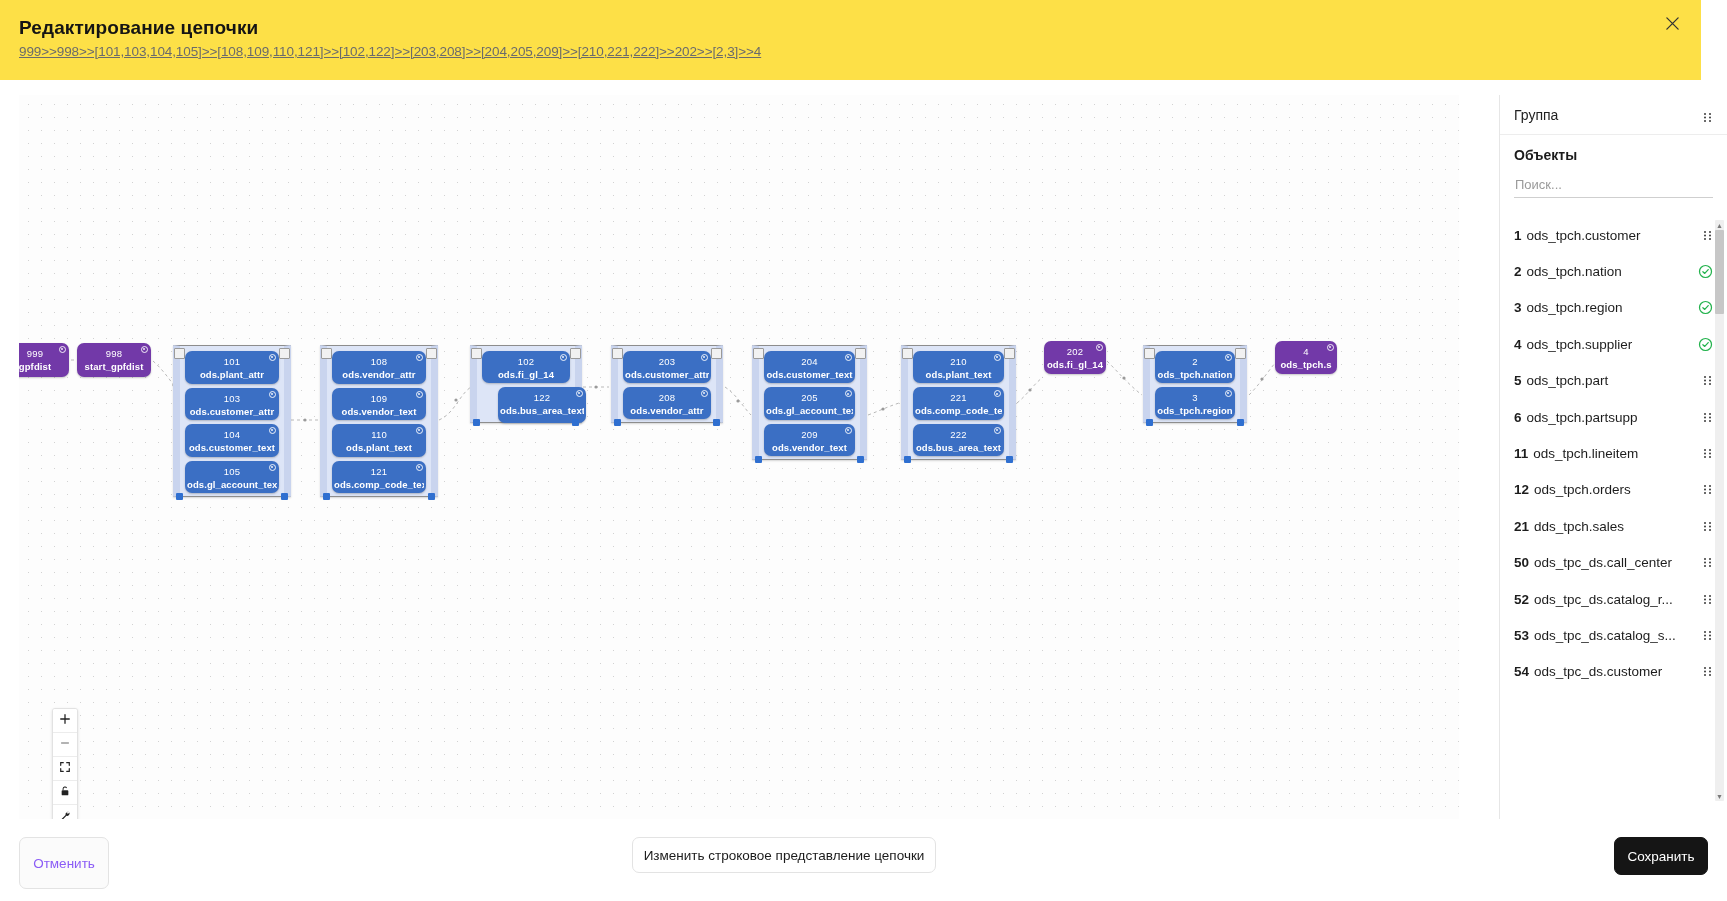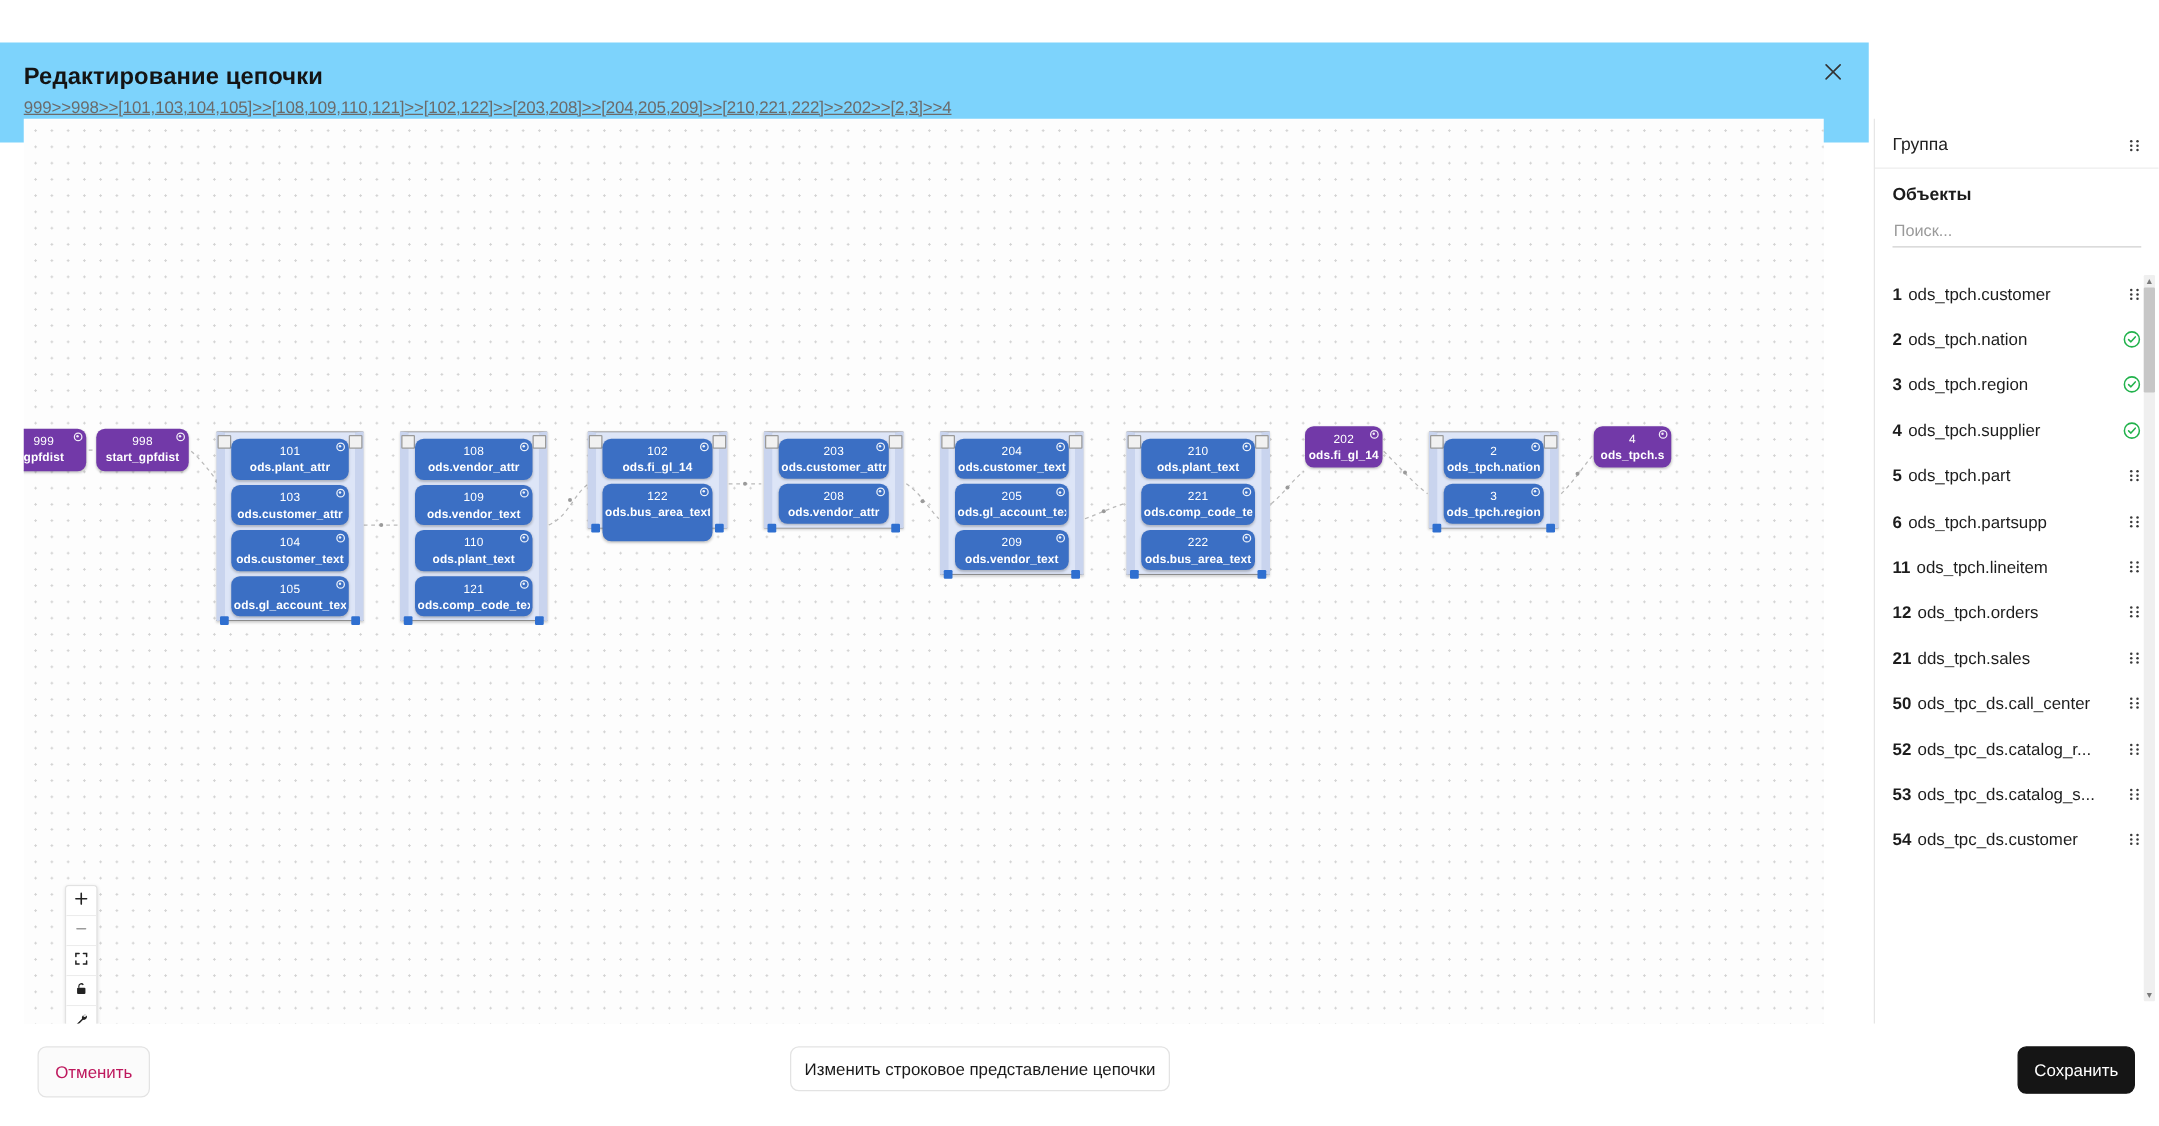--- a/index.html
+++ b/index.html
@@ -8,21 +8,21 @@
     margin: 0; padding: 0;
     width: 1727px; height: 901px;
     overflow: hidden;
     background: #ffffff;
     font-family: "Liberation Sans", "DejaVu Sans", sans-serif;
     color: #1a1a1a;
   }
   #app { position: relative; width: 1727px; height: 901px; }
 
   
-  .header { position: absolute; left: 0; top: 0; width: 1495px; height: 80px; background:#7dd3fc;margin-top:34px; }
+  .header { position: absolute; left: 0; top: 0; width: 1701px; height: 80px; background:#fde047; }
   .title {
     position: absolute; left: 19px; top: 17px;
     font-size: 19px; font-weight: 700; letter-spacing: .1px; color:#141414;
   }
   .chain-path {
     position: absolute; left: 19px; top: 44px;
     font-size: 13.5px; color:#6b6b6b; letter-spacing: -.1px; white-space: nowrap; text-decoration: underline;
   }
   .close-btn {
     position: absolute; right: 14px; top: 10px;
@@ -170,22 +170,22 @@
   .panel-scroll .arr.up { top:0; }
   .panel-scroll .arr.down { bottom:0; }
 
   
   .footer { position:absolute; left:0; bottom:0; width:1727px; height:82px; background:#fff; }
   .btn {
     position:absolute; font-family:"Liberation Sans","DejaVu Sans",sans-serif;
     font-size:13.5px; cursor:pointer; border-radius:7px;
   }
   .btn-cancel {
-    left:30px; top:18px; width:90px; height:41px;
-    background:#fbfbfb; border:1px solid #e3e3e3; color:#be185d;
+    left:19px; top:18px; width:90px; height:52px;
+    background:#fbfbfb; border:1px solid #e3e3e3; color:#8b5cf6;
   }
   .btn-mid {
     left:632px; top:18px; width:304px; height:36px;
     background:#fff; border:1px solid #e3e3e3; color:#1b1b1b;
   }
   .btn-save {
     right:19px; top:18px; width:94px; height:38px;
     background:#151515; border:1px solid #151515; color:#fff; font-weight:400;
   }
 </style>
@@ -282,21 +282,21 @@
           </div>
           <span class="handle-bl"></span>
           <span class="handle-br"></span>
         </div>
         <div class="grp" style="left: 451px; top: 250px; width: 112px; height: 78px;">
           <div class="node blue" style="left: 5px; top: 5px; width: 88px; height: 32px;">
             <span class="n-id">102</span>
             <span class="n-label">ods.fi_gl_14</span>
             <span class="n-dot"></span>
           </div>
-          <div class="node blue" style="left: 5px; top: 41px; width: 88px; height: 46px; text-decoration: underline;">
+          <div class="node blue" style="left: 21px; top: 41px; width: 88px; height: 36px; text-decoration: underline;">
             <span class="n-id">122</span>
             <span class="n-label">ods.bus_area_text</span>
             <span class="n-dot"></span>
           </div>
           <span class="handle-bl"></span>
           <span class="handle-br"></span>
         </div>
         <div class="grp" style="left: 592px; top: 250px; width: 112px; height: 78px;">
           <div class="node blue" style="left: 5px; top: 5px; width: 88px; height: 32px;">
             <span class="n-id">203</span>

